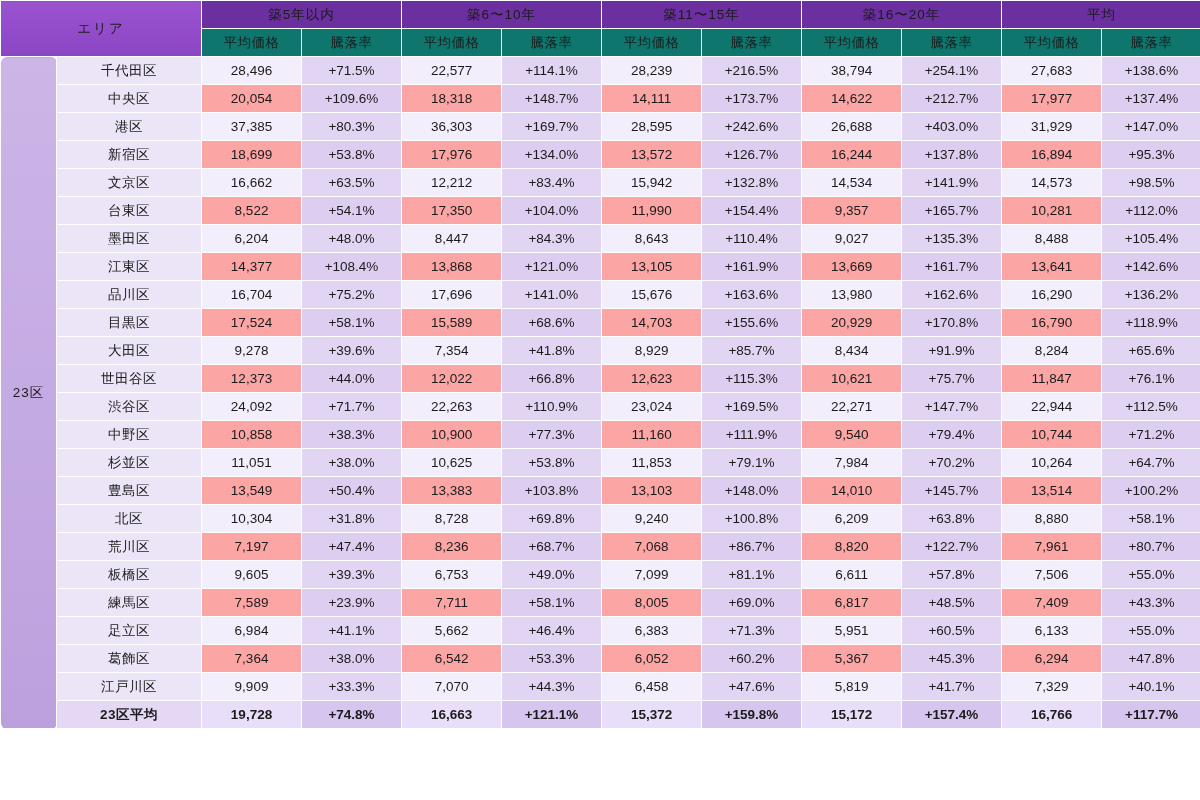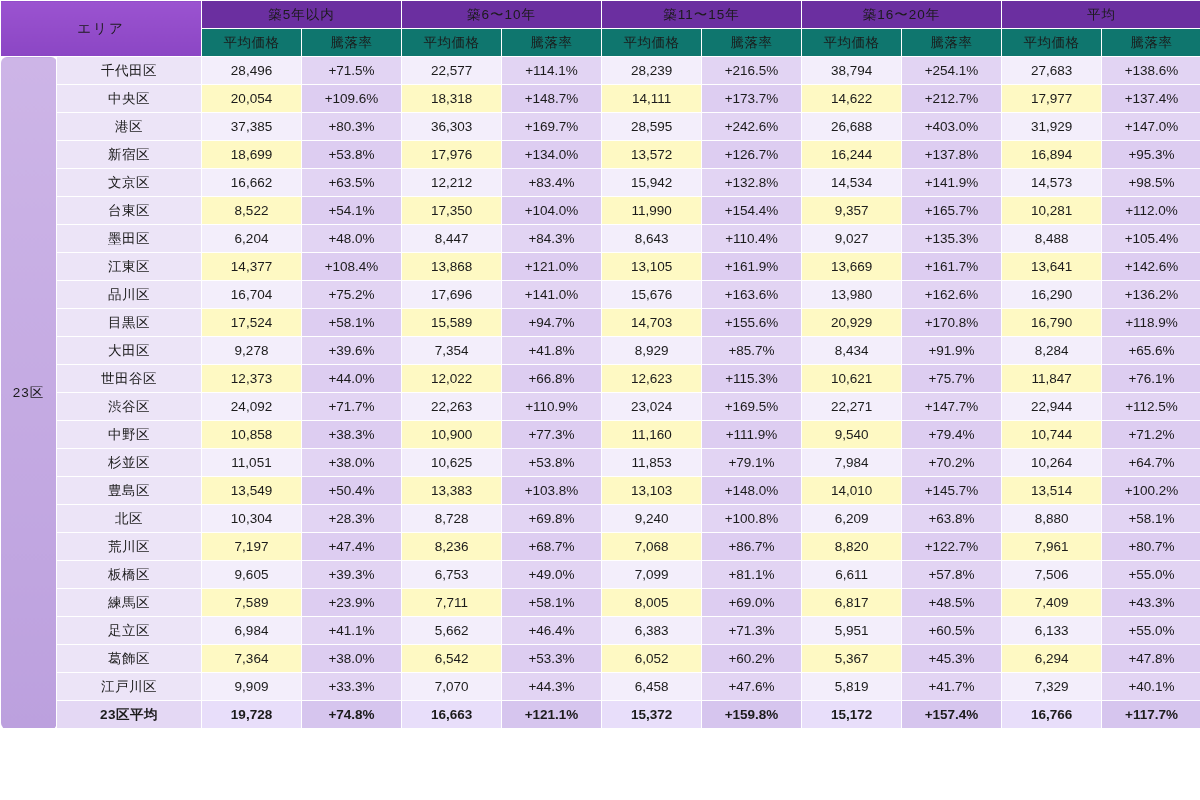--- a/index.html
+++ b/index.html
@@ -74,21 +74,21 @@
     color: #161616;
     letter-spacing: 0.5px;
   }
   .ward.total {
     font-weight: bold;
     background: #e4d8f4;
   }
   
   .price { background: #f3eefb; }
   .rate  { background: #e2d4f3; }
-  .price.alt { background: #fef9c3; }
+  .price.alt { background: #fca5a5; }
   .rate.alt  { background: #ddcdf1; }
   tr.totalrow td.price { background: #e8defa; font-weight: bold; }
   tr.totalrow td.rate  { background: #d6c5ee; font-weight: bold; }
   .num { font-variant-numeric: tabular-nums; }
   
   col.c-band { width: 56px; }
   col.c-ward { width: 145px; }
   col.c-val  { width: 100px; }
 </style>
 </head>
@@ -249,21 +249,21 @@
           <td class="num price">13,980</td>
           <td class="num rate">+162.6%</td>
           <td class="num price">16,290</td>
           <td class="num rate">+136.2%</td>
         </tr>
         <tr>
           <td class="ward">目黒区</td>
           <td class="num price alt">17,524</td>
           <td class="num rate alt">+58.1%</td>
           <td class="num price alt">15,589</td>
-          <td class="num rate alt">+94.7%</td>
+          <td class="num rate alt">+68.6%</td>
           <td class="num price alt">14,703</td>
           <td class="num rate alt">+155.6%</td>
           <td class="num price alt">20,929</td>
           <td class="num rate alt">+170.8%</td>
           <td class="num price alt">16,790</td>
           <td class="num rate alt">+118.9%</td>
         </tr>
         <tr>
           <td class="ward">大田区</td>
           <td class="num price">9,278</td>
@@ -338,21 +338,21 @@
           <td class="num price alt">13,103</td>
           <td class="num rate alt">+148.0%</td>
           <td class="num price alt">14,010</td>
           <td class="num rate alt">+145.7%</td>
           <td class="num price alt">13,514</td>
           <td class="num rate alt">+100.2%</td>
         </tr>
         <tr>
           <td class="ward">北区</td>
           <td class="num price">10,304</td>
-          <td class="num rate">+28.3%</td>
+          <td class="num rate">+31.8%</td>
           <td class="num price">8,728</td>
           <td class="num rate">+69.8%</td>
           <td class="num price">9,240</td>
           <td class="num rate">+100.8%</td>
           <td class="num price">6,209</td>
           <td class="num rate">+63.8%</td>
           <td class="num price">8,880</td>
           <td class="num rate">+58.1%</td>
         </tr>
         <tr>

